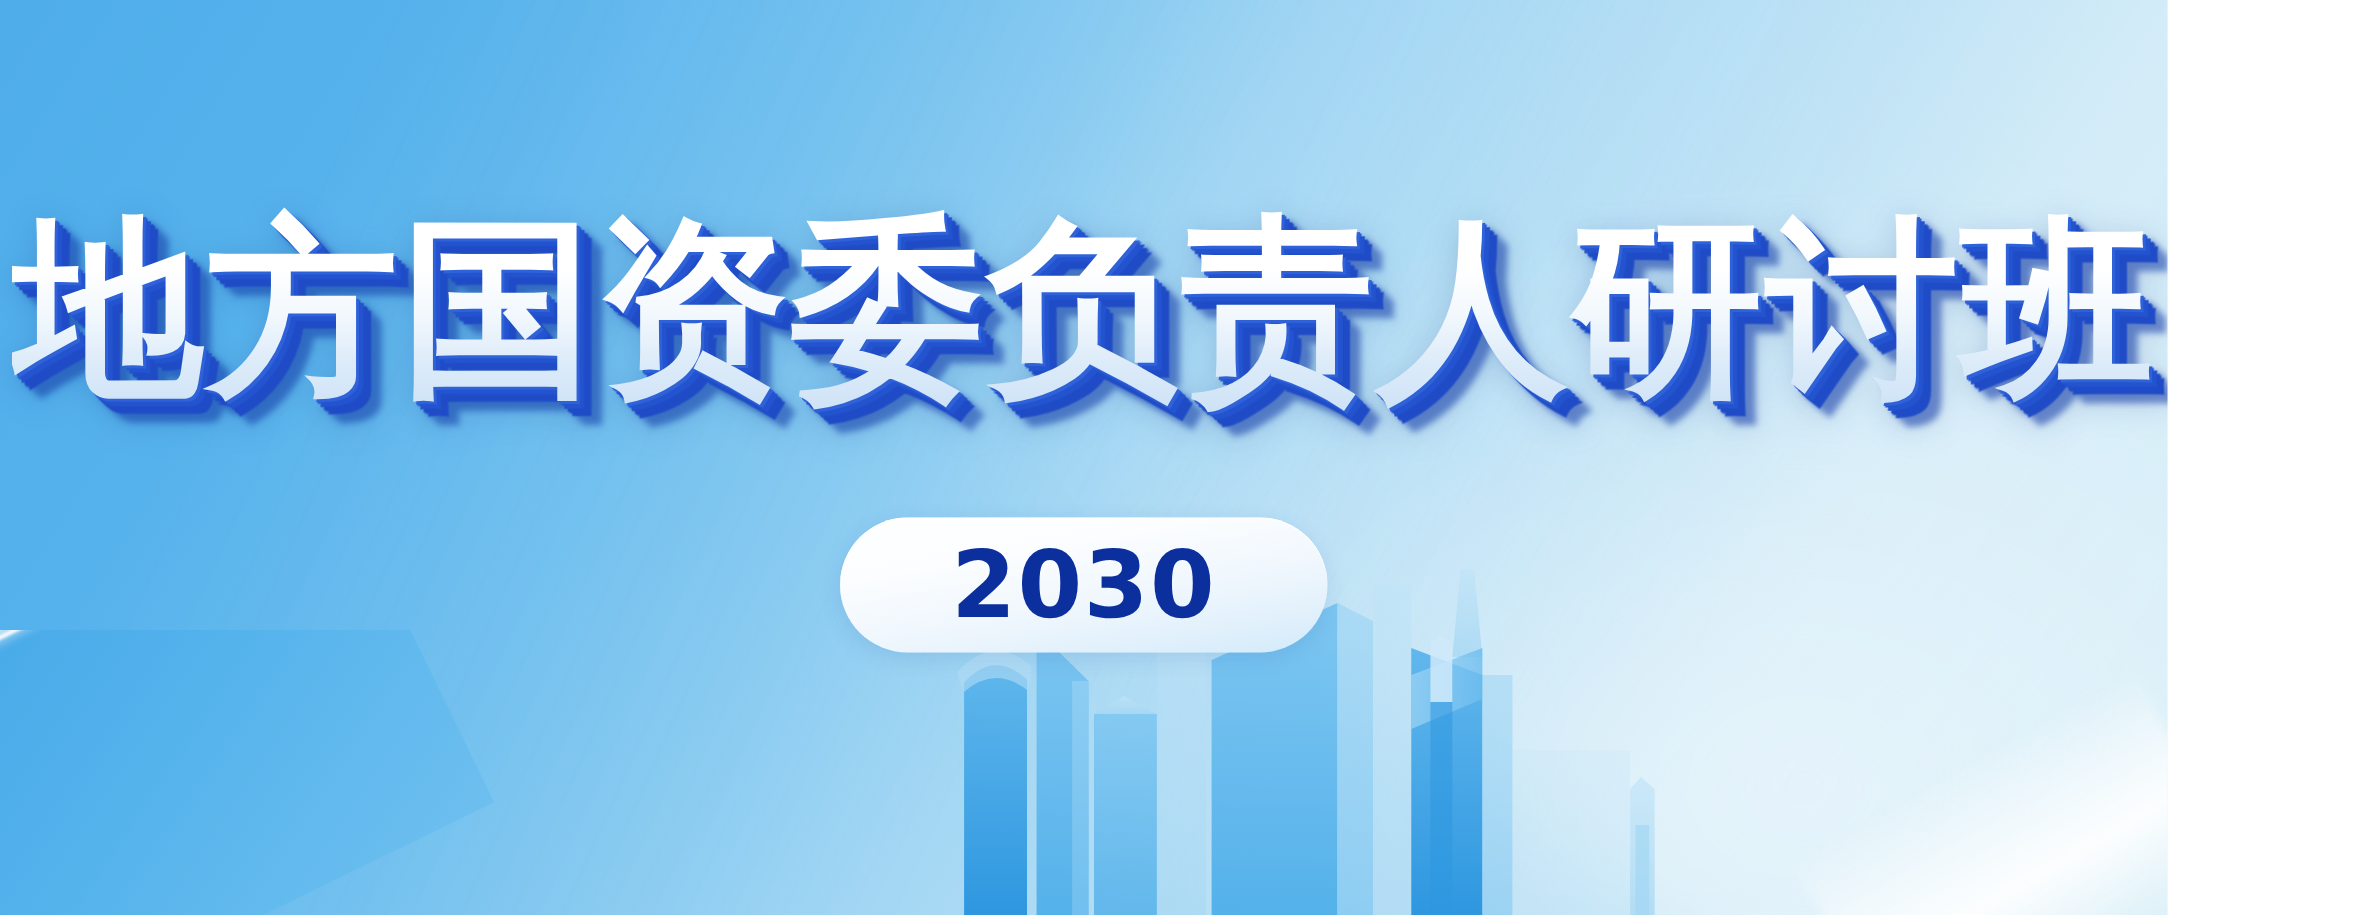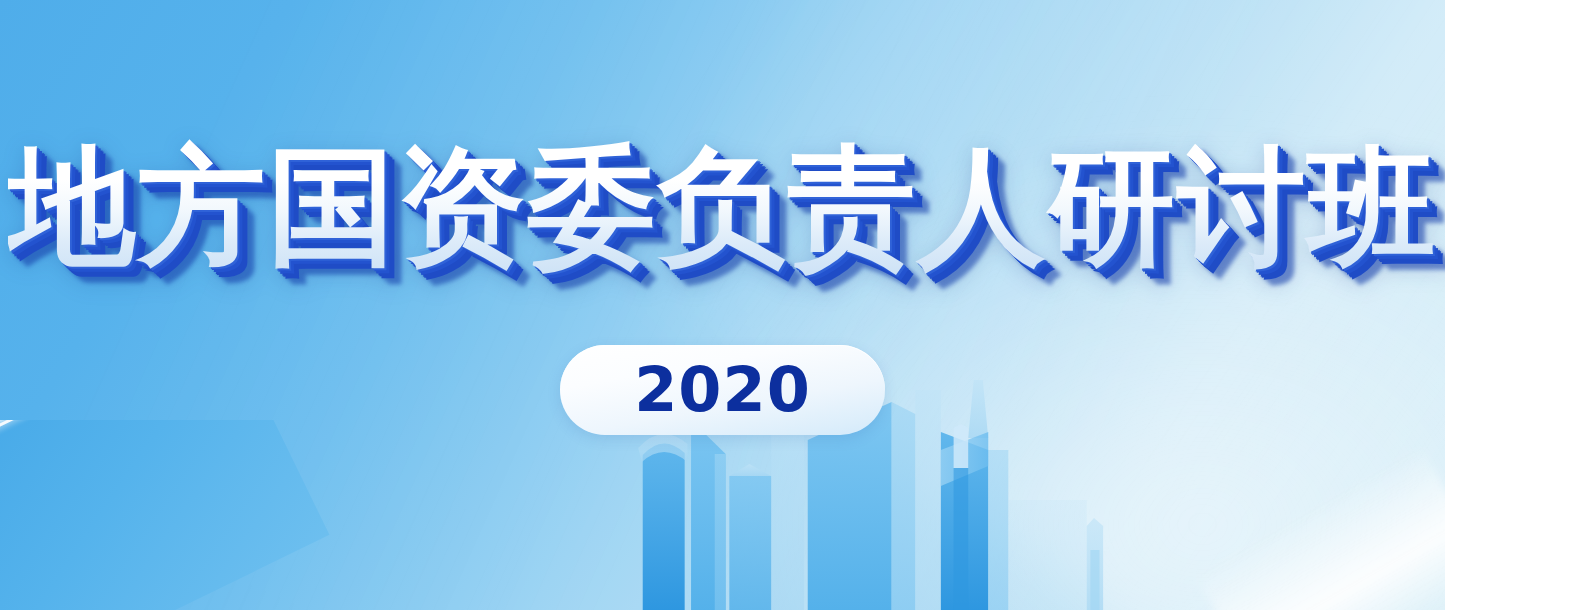--- a/index.html
+++ b/index.html
@@ -290,17 +290,17 @@
   </div>
 
   <div class="streak-br"></div>
 
   <div class="title-wrap">
     <div class="title">地方国资委负责人研讨班</div>
   </div>
 
   <div class="badge-wrap">
     <div class="badge">
-      <span class="badge-text">2020</span>
+      <span class="badge-text">2030</span>
     </div>
   </div>
 
 </div>
 
 </body></html>

